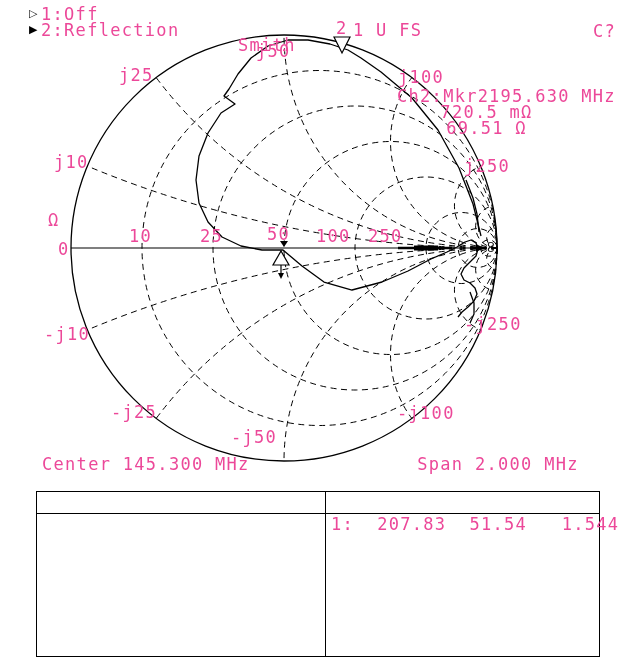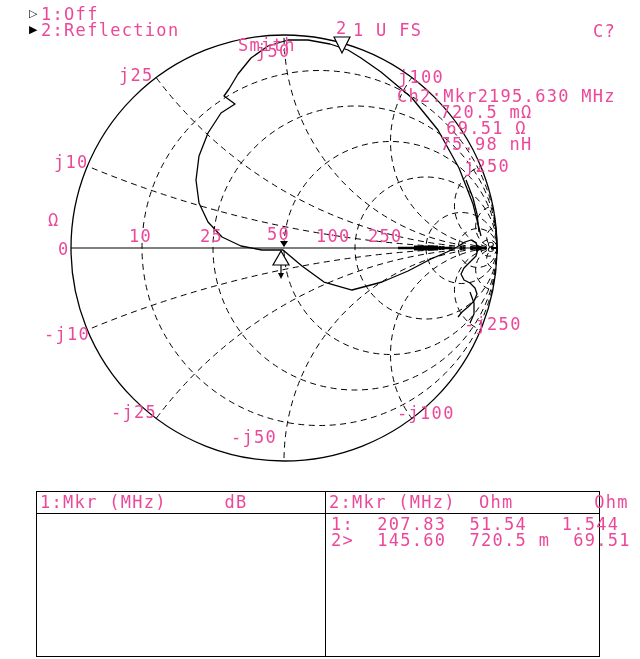--- a/index.html
+++ b/index.html
@@ -90,21 +90,20 @@
   <span class="t" style="left:238px;top:38px">Smith</span>
   <span class="t" style="left:336px;top:21px">2</span>
   <span class="t" style="left:353px;top:23px">1 U FS</span>
   <span class="t" style="left:593px;top:24px">C?</span>
 
 
   <span class="t" style="left:397px;top:89px">Ch2:Mkr2</span>
   <span class="t" style="left:489px;top:89px">195.630 MHz</span>
   <span class="t ralign" style="left:393px;top:105px;width:187px">720.5 mΩ</span>
   <span class="t ralign" style="left:393px;top:121px;width:187px">69.51 Ω</span>
-  <span class="t ralign" style="left:393px;top:137px;width:187px">75.98 nH</span>
 
   <span class="t" style="left:48px;top:213px">Ω</span>
   <span class="t" style="left:58px;top:242px">0</span>
   <span class="t" style="left:129px;top:229px">10</span>
   <span class="t" style="left:200px;top:229px">25</span>
   <span class="t" style="left:267px;top:227px">50</span>
   <span class="t" style="left:316px;top:229px">100</span>
   <span class="t" style="left:368px;top:229px">250</span>
   <span class="inf" style="left:484px;top:240px">∞</span>
 
@@ -113,23 +112,22 @@
   <span class="t" style="left:256px;top:44px">j50</span>
   <span class="t" style="left:398px;top:70px">j100</span>
   <span class="t" style="left:464px;top:159px">j250</span>
 
   <span class="t" style="left:44px;top:327px">-j10</span>
   <span class="t" style="left:111px;top:405px">-j25</span>
   <span class="t" style="left:231px;top:430px">-j50</span>
   <span class="t" style="left:397px;top:406px">-j100</span>
   <span class="t" style="left:464px;top:317px">-j250</span>
 
+  <span class="t" style="left:42px;top:457px">Center 145.300 MHz</span>
+  <span class="t ralign" style="left:398px;top:457px;width:200px">Span 2.000 MHz</span>
 
   <div class="box" style="left:36px;top:491px;width:562px;height:164px"></div>
   <div class="vline" style="left:325px;top:491px;height:165px"></div>
   <div class="hline" style="left:36px;top:513px;width:563px"></div>
 
-  <span class="t" style="left:40px;top:495px">1:Mkr (MHz)     dB</span>
-  <span class="t" style="left:329px;top:495px">2:Mkr (MHz)  Ohm       Ohm</span>
   <span class="t" style="left:331px;top:517px">1:  207.83  51.54   1.544</span>
-  <span class="t" style="left:331px;top:533px">2&gt;  145.60  720.5 m  69.51</span>
 
 </div>
 
 </body></html>

